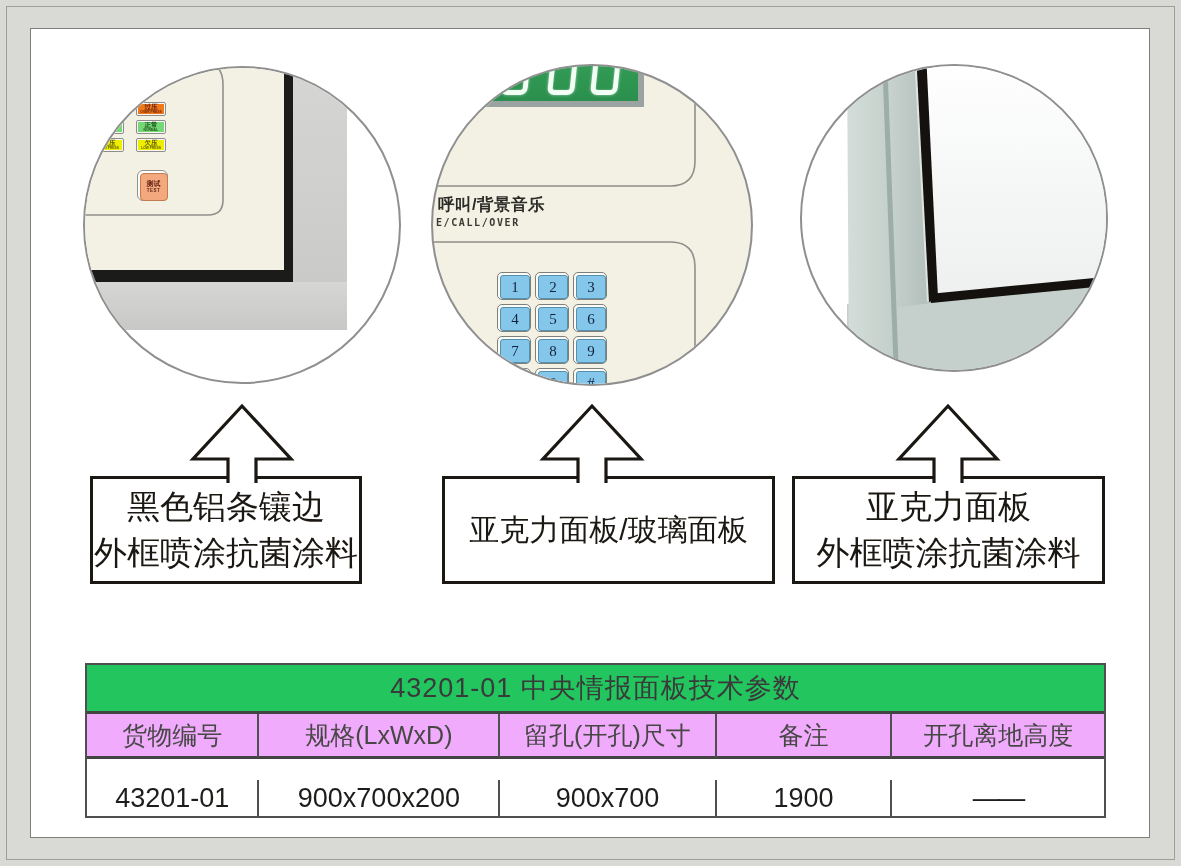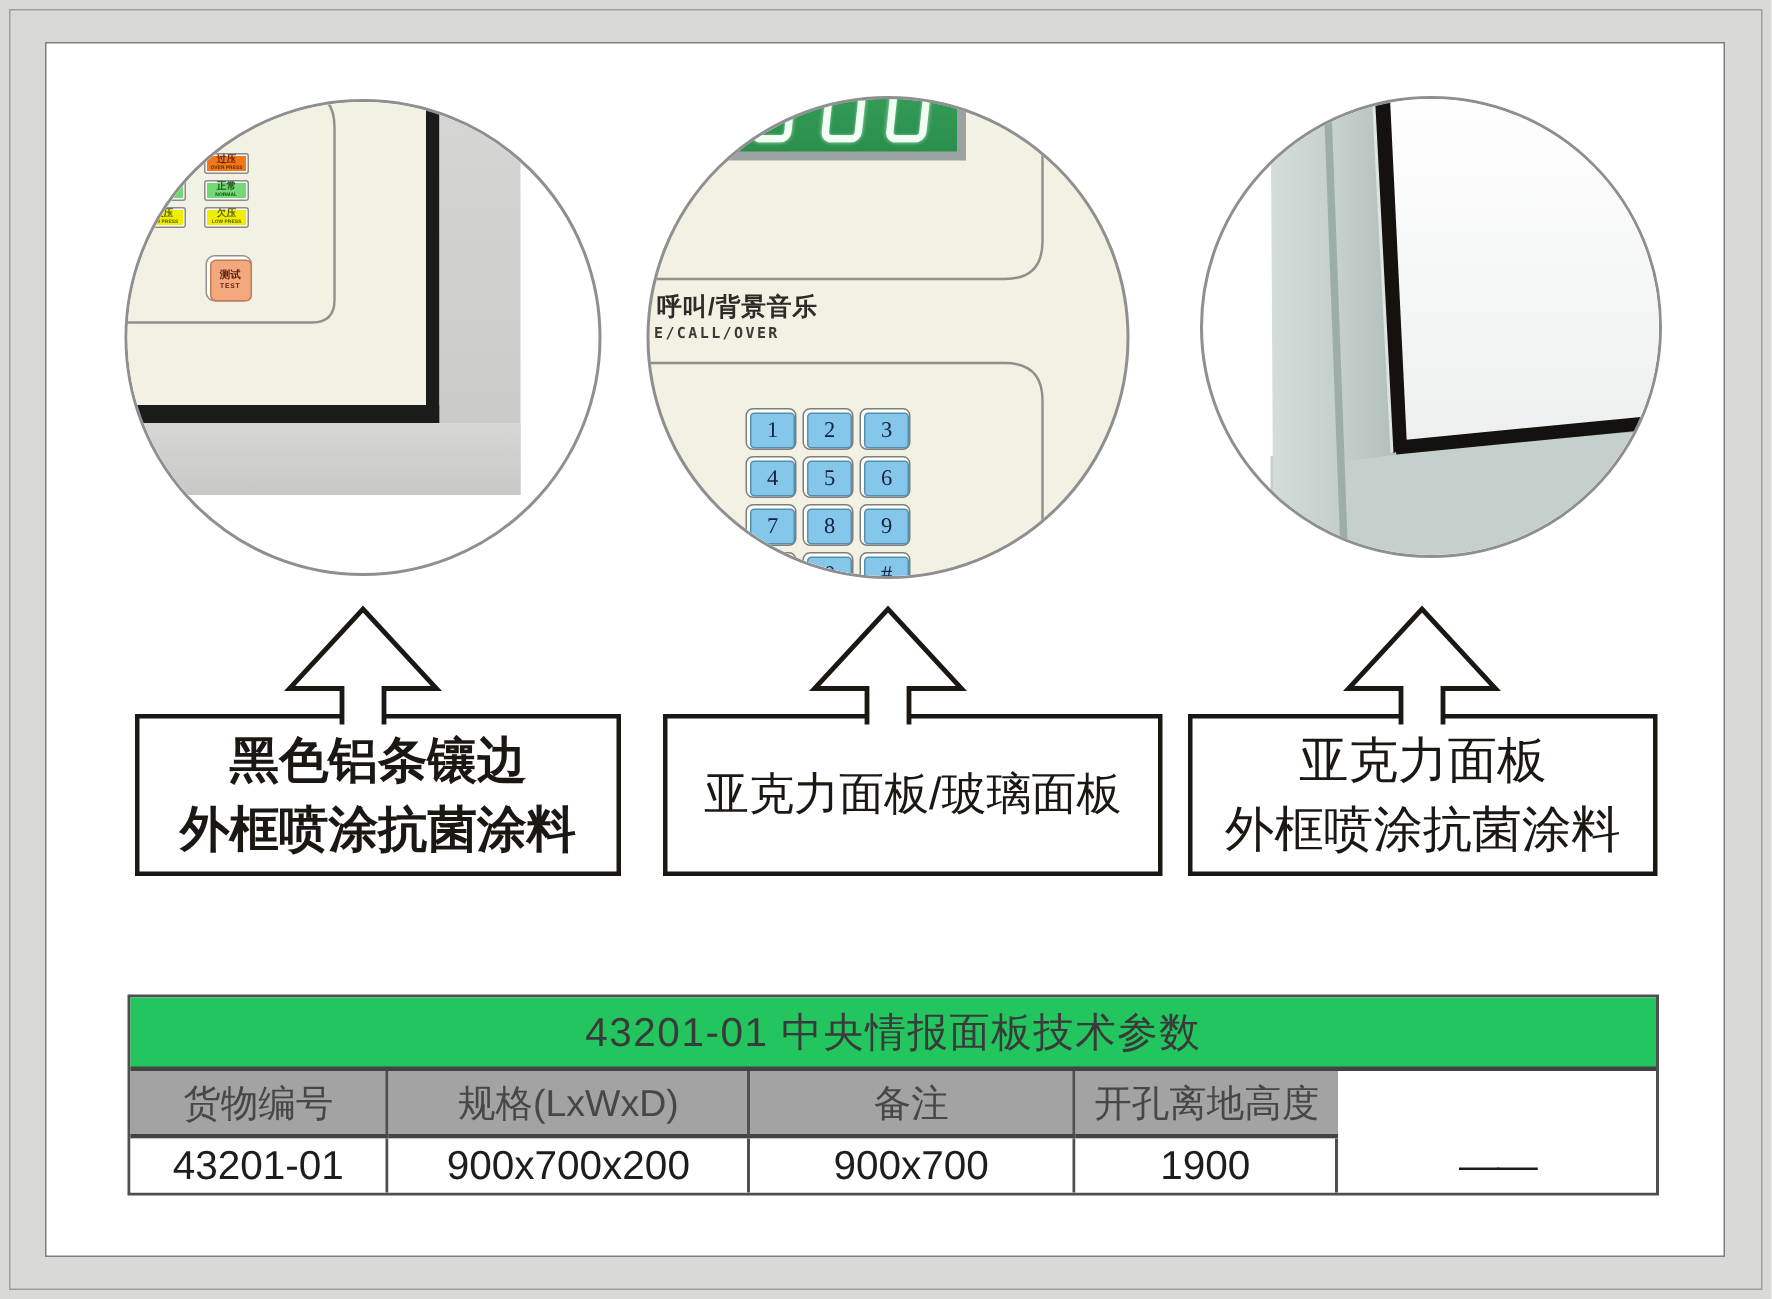--- a/index.html
+++ b/index.html
@@ -50,23 +50,23 @@
   .callout .l.single{font-size:30px;}
   
   .spec{left:85px;top:663px;width:1021px;border:2px solid #4f4f4f;background:#fff;box-sizing:border-box;}
   .spec-title{height:46px;background:#22c55e;border-bottom:3px solid #434343;
               display:flex;align-items:center;justify-content:center;
               font-size:27px;color:#3a3a3a;letter-spacing:1px;}
   .spec-row{display:grid;grid-template-columns:16.95% 23.7% 21.25% 17.3% 20.8%;}
   .spec-cell{display:flex;align-items:center;justify-content:center;box-sizing:border-box;
              border-right:2px solid #4f4f4f;}
   .spec-cell:last-child{border-right:none;}
-  .spec-head .spec-cell{height:45px;background:#a3a3a3;font-size:25px;color:#474745;
+  .spec-head .spec-cell{height:45px;background:#f0abfc;font-size:25px;color:#474745;
                         border-bottom:3px solid #434343;}
-  .spec-data .spec-cell{height:36px;background:#fff;font-size:27px;color:#1d1d1b;}
+  .spec-data .spec-cell{height:36px;background:#fff;font-size:27px;color:#1d1d1b;margin-top:21px;}
   .dash{letter-spacing:-1.5px;font-size:28px;}
   svg{display:block;}
 </style>
 </head>
 <body>
 
 <div class="abs outer-frame noint"></div>
 <div class="abs sheet noint"></div>
 
 <div class="abs circle c-left">
@@ -199,21 +199,21 @@
     <polygon points="93,234 312,216 312,220 93,238" fill="#9fb0ab"></polygon>
     <polygon points="84,-12 122,-12 136,236 93,242" fill="url(#gReturn)"></polygon>
     <polygon points="112,-12 117,-12 130,234 125,236" fill="#dde4e1"></polygon>
     <polygon points="45,-12 84,-12 95,312 47,312" fill="url(#gBar)"></polygon>
     <polygon points="80,-12 85,-12 97,312 92,312" fill="#9dada8"></polygon>
     <polygon points="114,-14 124,-14 136,232 127,236" fill="#14110e"></polygon>
     <polygon points="127,228 312,210 312,219 129,237" fill="#14110e"></polygon>
   </svg>
 </div>
 
-<div class="abs callout" style="left:90px;top:476px;width:324px;height:108px;font-weight:bold;">
+<div class="abs callout" style="left:90px;top:476px;width:272px;height:108px;">
   <div class="l">黑色铝条镶边</div>
   <div class="l">外框喷涂抗菌涂料</div>
 </div>
 <div class="abs callout" style="left:442px;top:476px;width:333px;height:108px;">
   <div class="l single">亚克力面板/玻璃面板</div>
 </div>
 <div class="abs callout" style="left:792px;top:476px;width:313px;height:108px;">
   <div class="l">亚克力面板</div>
   <div class="l">外框喷涂抗菌涂料</div>
 </div>
@@ -222,20 +222,21 @@
   <path d="M 228,483 V 459 H 193 L 242,406 L 291,459 H 256 V 483" fill="#ffffff" stroke="#1b1712" stroke-width="3.2" stroke-linejoin="miter"></path>
   <path d="M 578,483 V 459 H 543 L 592,406 L 641,459 H 606 V 483" fill="#ffffff" stroke="#1b1712" stroke-width="3.2" stroke-linejoin="miter"></path>
   <path d="M 934,483 V 459 H 899 L 948,406 L 997,459 H 962 V 483" fill="#ffffff" stroke="#1b1712" stroke-width="3.2" stroke-linejoin="miter"></path>
 </svg>
 
 <div class="abs spec">
   <div class="spec-title">43201-01 中央情报面板技术参数</div>
   <div class="spec-row spec-head">
     <div class="spec-cell">货物编号</div>
     <div class="spec-cell">规格(LxWxD)</div>
+    <div class="spec-cell">留孔(开孔)尺寸</div>
     <div class="spec-cell">备注</div>
     <div class="spec-cell">开孔离地高度</div>
   </div>
   <div class="spec-row spec-data">
     <div class="spec-cell">43201-01</div>
     <div class="spec-cell">900x700x200</div>
     <div class="spec-cell">900x700</div>
     <div class="spec-cell">1900</div>
     <div class="spec-cell dash">——</div>
   </div>

